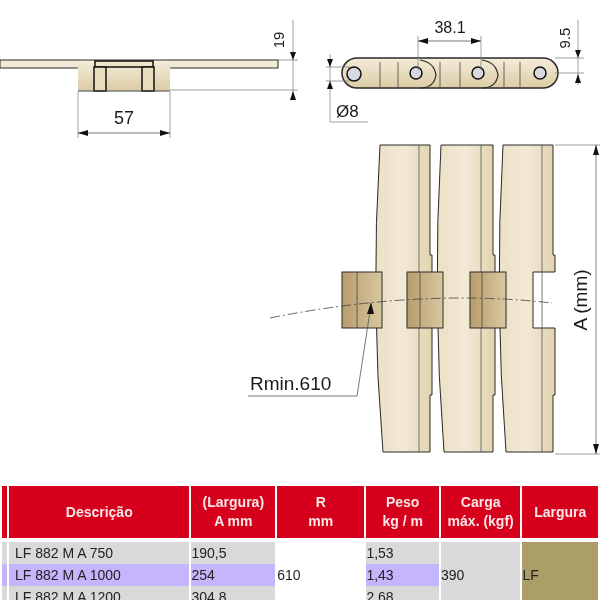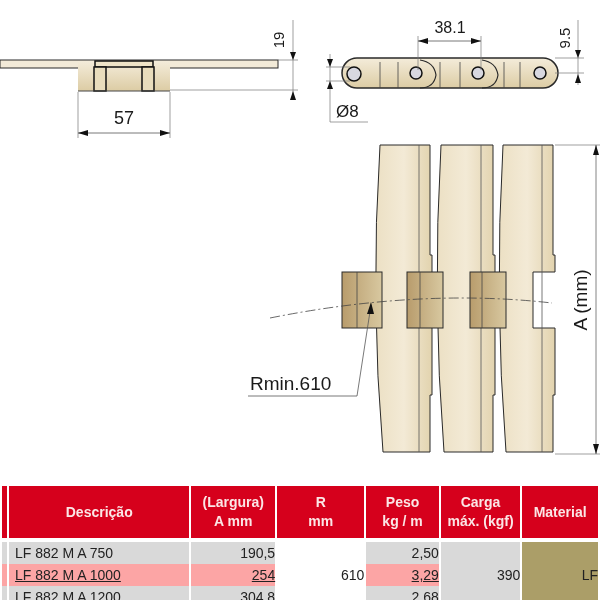--- a/index.html
+++ b/index.html
@@ -17,25 +17,25 @@
     font-family: "Liberation Sans", sans-serif;
   }
   table.spec th {
     background: #d6001c; color: #fbe6e6;
     font-weight: bold; font-size: 14px; line-height: 19px;
     height: 52px; padding: 0; text-align: center; vertical-align: middle;
     border-bottom: 4px solid #ffffff;
   }
   table.spec td {
     font-size: 14px; color: #222; height: 22px; padding: 0;
-    text-align: right; vertical-align: middle;
+    text-align: left; vertical-align: middle;
   }
   td.desc { text-align: left !important; padding-left: 6px !important; }
   tr.r0 td.z, tr.r2 td.z { background: #d9d9d9; }
-  tr.r1 td.z { background: #fca5a5; text-decoration: underline; }
+  tr.r1 td.z { background: #c4b5fd; }
   td.white { background: #ffffff; }
   td.gray { background: #d9d9d9; }
   td.mat { background: #ab9e68; }
 </style>
 </head>
 <body>
 
 <svg class="drawing" viewBox="0 0 600 485" width="600" height="485">
   <defs>
     <linearGradient id="beige" x1="0" y1="0" x2="0" y2="1">
@@ -154,38 +154,38 @@
 
 <table class="spec">
   <thead>
     <tr>
       <th style="width:6px"></th>
       <th style="width:202px"><span>Descrição</span></th>
       <th style="width:88px"><span>(Largura)</span><br><span>A mm</span></th>
       <th style="width:99px"><span>R</span><br><span>mm</span></th>
       <th style="width:80px"><span>Peso</span><br><span>kg / m</span></th>
       <th style="width:87px"><span>Carga</span><br><span>máx. (kgf)</span></th>
-      <th style="width:80px"><span>Material</span></th>
+      <th style="width:80px"><span>Largura</span></th>
     </tr>
   </thead>
   <tbody>
     <tr class="r0">
       <td class="z"></td>
       <td class="z desc">LF 882 M A 750</td>
       <td class="z">190,5</td>
       <td class="white" rowspan="3">610</td>
-      <td class="z">2,50</td>
+      <td class="z">1,53</td>
       <td class="gray" rowspan="3">390</td>
       <td class="mat" rowspan="3">LF</td>
     </tr>
     <tr class="r1">
       <td class="z"></td>
       <td class="z desc">LF 882 M A 1000</td>
       <td class="z">254</td>
-      <td class="z">3,29</td>
+      <td class="z">1,43</td>
     </tr>
     <tr class="r2">
       <td class="z"></td>
       <td class="z desc">LF 882 M A 1200</td>
       <td class="z">304,8</td>
       <td class="z">2,68</td>
     </tr>
   </tbody>
 </table>
 

